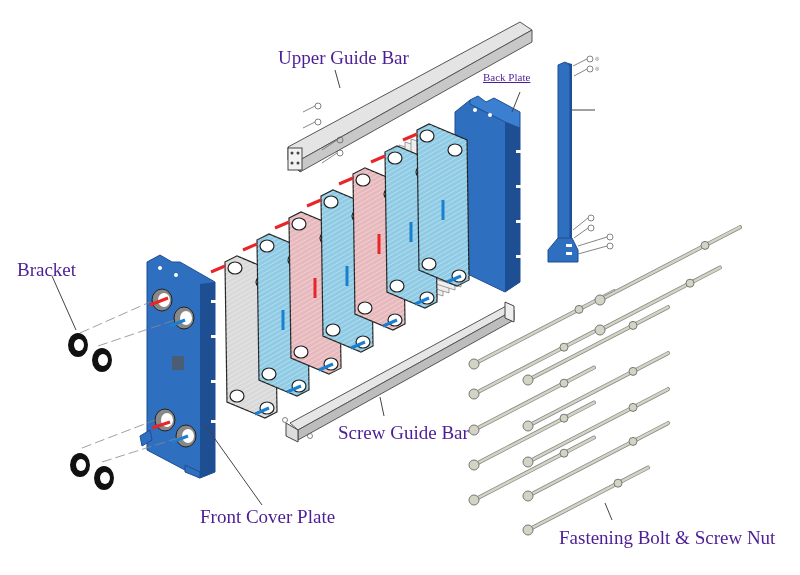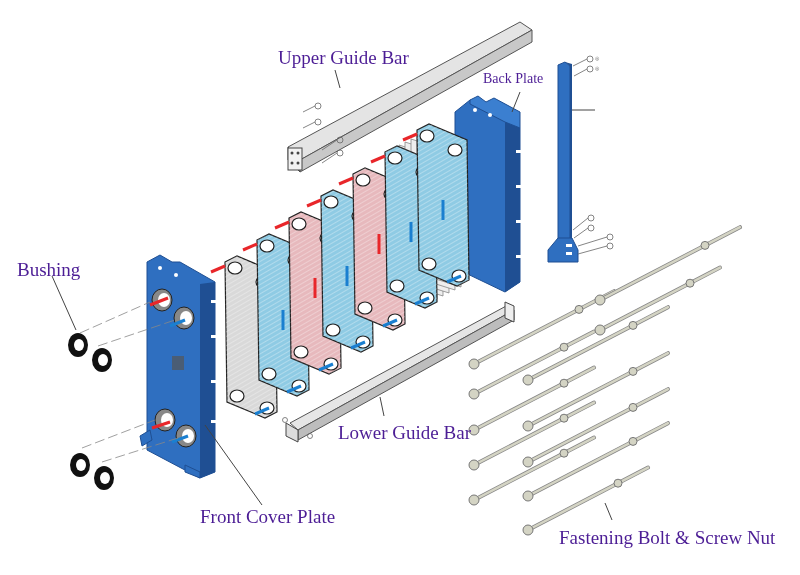--- a/index.html
+++ b/index.html
@@ -1,20 +1,20 @@
 <!DOCTYPE html>
 <html><head>
 <meta charset="utf-8">
 <style>
   html,body{margin:0;padding:0;background:#fff;}
   body{width:800px;height:575px;position:relative;overflow:hidden;font-family:"Liberation Serif","DejaVu Serif",serif;}
   #stage{position:absolute;left:0;top:0;width:800px;height:575px;}
   .lbl{position:absolute;color:#4c1d95;white-space:nowrap;line-height:1;}
   .lbl.big{font-size:19px;}
-  .lbl.small{font-size:14px;}
+  .lbl.small{font-size:11px;text-decoration:underline;}
   svg text{font-family:"Liberation Serif",serif;}
 </style>
 </head>
 <body>
 
 <div id="stage">
   <svg id="art" width="800" height="575" viewBox="0 0 800 575">
     <defs>
       <pattern id="hatch" width="4" height="4" patternUnits="userSpaceOnUse" patternTransform="rotate(60)">
         <line x1="0" y1="0" x2="0" y2="4" stroke="#ffffff" stroke-width="1" opacity="0.6"></line>
@@ -310,17 +310,17 @@
           <line x1="600" y1="330" x2="720" y2="267.6" stroke="#d4d4c4" stroke-width="2.5" stroke-linecap="round"></line>
           <circle cx="600" cy="330" r="5" fill="#d4d4c4" stroke="#777"></circle>
           <circle cx="690" cy="283.2" r="4" fill="#d4d4c4" stroke="#777"></circle>
         </g>
       </g>
     <line x1="605" y1="503" x2="612" y2="520" stroke="#444" stroke-width="1"></line>
   </svg>
 
   <div class="lbl big" style="left:278px;top:48px;">Upper Guide Bar</div>
   <div class="lbl small" style="left:483px;top:72px;">Back Plate</div>
-  <div class="lbl big" style="left:17px;top:260px;">Bushing</div>
-  <div class="lbl big" style="left:338px;top:423px;">Lower Guide Bar</div>
+  <div class="lbl big" style="left:17px;top:260px;">Bracket</div>
+  <div class="lbl big" style="left:338px;top:423px;">Screw Guide Bar</div>
   <div class="lbl big" style="left:200px;top:507px;">Front Cover Plate</div>
   <div class="lbl big" style="left:559px;top:528px;">Fastening Bolt &amp; Screw Nut</div>
 </div>
 
 </body></html>

